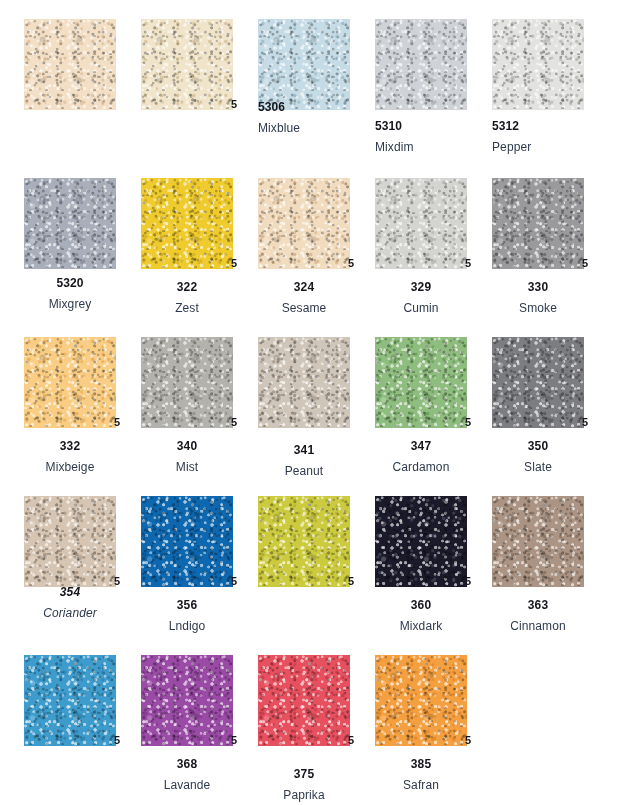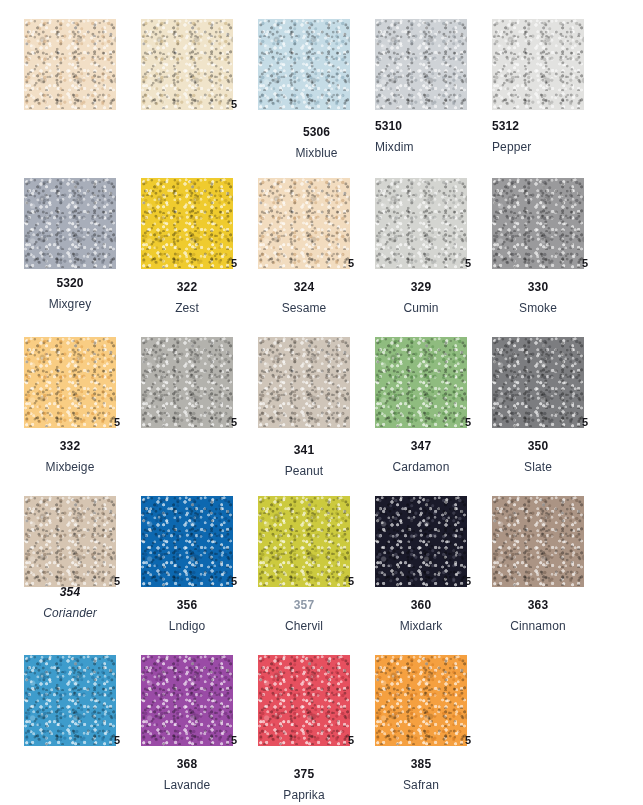--- a/index.html
+++ b/index.html
@@ -144,21 +144,21 @@
       </div>
       <span class="gauge" style="left: 90px; top: 80px;">5</span>
     </div>
     <div class="swatch-cell" style="left: 258px; top: 19px;">
       <div class="swatch-chip" style="width: 92px; height: 91px; background-color: rgb(197, 220, 230);">
         <div class="grain g1"></div>
         <div class="grain g2"></div>
         <div class="grain g3"></div>
         <div class="grain" style="background-image: radial-gradient(circle at 30% 25%, rgba(111, 147, 166, 0.4) 0px, rgba(111, 147, 166, 0.4) 1.3px, transparent 2.1px), radial-gradient(circle at 75% 65%, rgba(111, 147, 166, 0.333) 0px, rgba(111, 147, 166, 0.333) 1.1px, transparent 1.9px), radial-gradient(circle at 15% 78%, rgba(111, 147, 166, 0.376) 0px, rgba(111, 147, 166, 0.376) 1.2px, transparent 2px); background-size: 16px 18px, 21px 15px, 19px 22px;"></div>
       </div>
-      <div class="caption align-left" style="top: 107px; text-align: center;">
+      <div class="caption align-left" style="top: 82px;">
         <span class="code">5306</span>
         <span class="name">Mixblue</span>
       </div>
     </div>
     <div class="swatch-cell" style="left: 375px; top: 19px;">
       <div class="swatch-chip" style="width: 92px; height: 91px; background-color: rgb(207, 211, 215);">
         <div class="grain g1"></div>
         <div class="grain g2"></div>
         <div class="grain g3"></div>
         <div class="grain" style="background-image: radial-gradient(circle at 30% 25%, rgba(126, 134, 143, 0.4) 0px, rgba(126, 134, 143, 0.4) 1.3px, transparent 2.1px), radial-gradient(circle at 75% 65%, rgba(126, 134, 143, 0.333) 0px, rgba(126, 134, 143, 0.333) 1.1px, transparent 1.9px), radial-gradient(circle at 15% 78%, rgba(126, 134, 143, 0.376) 0px, rgba(126, 134, 143, 0.376) 1.2px, transparent 2px); background-size: 16px 18px, 21px 15px, 19px 22px;"></div>
@@ -258,20 +258,24 @@
       </div>
     </div>
     <div class="swatch-cell" style="left: 141px; top: 337px;">
       <div class="swatch-chip" style="width: 92px; height: 91px; background-color: rgb(179, 178, 173);">
         <div class="grain g1"></div>
         <div class="grain g2"></div>
         <div class="grain g3"></div>
         <div class="grain" style="background-image: radial-gradient(circle at 30% 25%, rgba(110, 109, 105, 0.4) 0px, rgba(110, 109, 105, 0.4) 1.3px, transparent 2.1px), radial-gradient(circle at 75% 65%, rgba(110, 109, 105, 0.333) 0px, rgba(110, 109, 105, 0.333) 1.1px, transparent 1.9px), radial-gradient(circle at 15% 78%, rgba(110, 109, 105, 0.376) 0px, rgba(110, 109, 105, 0.376) 1.2px, transparent 2px); background-size: 16px 18px, 21px 15px, 19px 22px;"></div>
       </div>
       <span class="gauge" style="left: 90px; top: 80px;">5</span>
+      <div class="caption align-center" style="top: 103px;">
+        <span class="code">340</span>
+        <span class="name">Mist</span>
+      </div>
     </div>
     <div class="swatch-cell" style="left: 258px; top: 337px;">
       <div class="swatch-chip" style="width: 92px; height: 91px; background-color: rgb(207, 197, 185);">
         <div class="grain g1"></div>
         <div class="grain g2"></div>
         <div class="grain g3"></div>
         <div class="grain" style="background-image: radial-gradient(circle at 30% 25%, rgba(94, 83, 73, 0.4) 0px, rgba(94, 83, 73, 0.4) 1.3px, transparent 2.1px), radial-gradient(circle at 75% 65%, rgba(94, 83, 73, 0.333) 0px, rgba(94, 83, 73, 0.333) 1.1px, transparent 1.9px), radial-gradient(circle at 15% 78%, rgba(94, 83, 73, 0.376) 0px, rgba(94, 83, 73, 0.376) 1.2px, transparent 2px); background-size: 16px 18px, 21px 15px, 19px 22px;"></div>
       </div>
       <div class="caption align-center" style="top: 107px;">
         <span class="code">341</span>
@@ -331,24 +335,20 @@
       </div>
     </div>
     <div class="swatch-cell" style="left: 258px; top: 496px;">
       <div class="swatch-chip" style="width: 92px; height: 91px; background-color: rgb(204, 202, 62);">
         <div class="grain g1"></div>
         <div class="grain g2"></div>
         <div class="grain g3"></div>
         <div class="grain" style="background-image: radial-gradient(circle at 30% 25%, rgba(141, 140, 32, 0.4) 0px, rgba(141, 140, 32, 0.4) 1.3px, transparent 2.1px), radial-gradient(circle at 75% 65%, rgba(141, 140, 32, 0.333) 0px, rgba(141, 140, 32, 0.333) 1.1px, transparent 1.9px), radial-gradient(circle at 15% 78%, rgba(141, 140, 32, 0.376) 0px, rgba(141, 140, 32, 0.376) 1.2px, transparent 2px); background-size: 16px 18px, 21px 15px, 19px 22px;"></div>
       </div>
       <span class="gauge" style="left: 90px; top: 80px;">5</span>
-      <div class="caption align-center muted" style="top: 103px;">
-        <span class="code">357</span>
-        <span class="name">Chervil</span>
-      </div>
     </div>
     <div class="swatch-cell" style="left: 375px; top: 496px;">
       <div class="swatch-chip" style="width: 92px; height: 91px; background-color: rgb(26, 26, 42);">
         <div class="grain g1"></div>
         <div class="grain g2"></div>
         <div class="grain g3"></div>
         <div class="grain" style="background-image: radial-gradient(circle at 30% 25%, rgba(109, 109, 128, 0.4) 0px, rgba(109, 109, 128, 0.4) 1.3px, transparent 2.1px), radial-gradient(circle at 75% 65%, rgba(109, 109, 128, 0.333) 0px, rgba(109, 109, 128, 0.333) 1.1px, transparent 1.9px), radial-gradient(circle at 15% 78%, rgba(109, 109, 128, 0.376) 0px, rgba(109, 109, 128, 0.376) 1.2px, transparent 2px); background-size: 16px 18px, 21px 15px, 19px 22px;"></div>
       </div>
       <span class="gauge" style="left: 90px; top: 80px;">5</span>
       <div class="caption align-center" style="top: 103px;">

